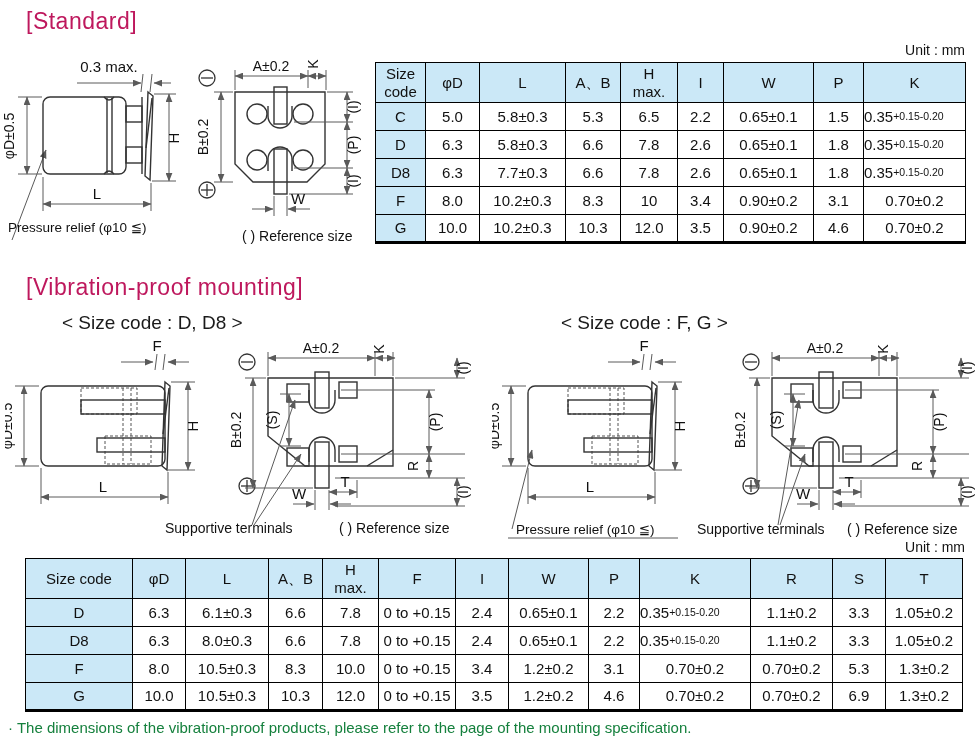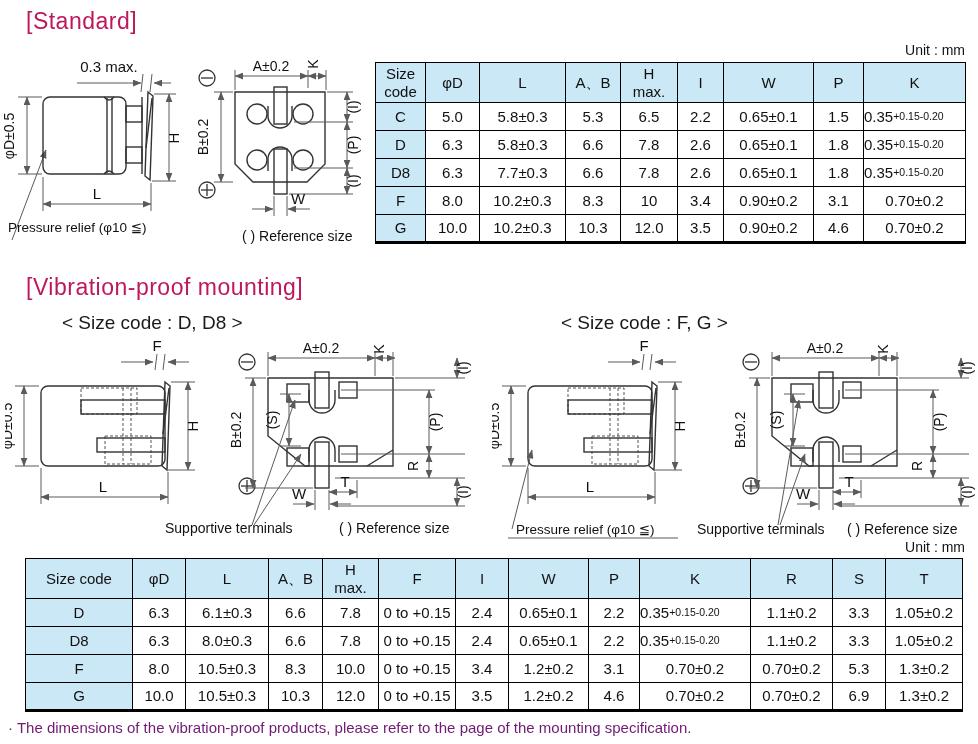--- a/index.html
+++ b/index.html
@@ -5,21 +5,21 @@
   html,body{margin:0;padding:0;}
   body{
     width:978px;height:744px;position:relative;background:#ffffff;
     font-family:"Liberation Sans","DejaVu Sans",sans-serif;color:#111;
     overflow:hidden;
   }
   .abs{position:absolute;}
   .h1{font-size:23px;color:#be185d;letter-spacing:0.5px;}
   .h2{font-size:19px;color:#1a1a1a;}
   .unit{font-size:14px;color:#111;}
-  .note{font-size:15px;color:#701a75;}
+  .note{font-size:15px;color:#15803d;}
   table.tbl{border-collapse:collapse;table-layout:fixed;
     border-top:1px solid #0f766e;border-bottom:3px solid #000;}
   .tbl th,.tbl td{border:1.5px solid #000;text-align:center;vertical-align:middle;
     font-size:15px;font-weight:normal;padding:0;line-height:1.15;white-space:nowrap;}
   .tbl th{background:#cbe8f7;white-space:pre-line;}
   .tbl td.sz{background:#cbe8f7;}
   .tbl thead tr{height:40px;}
   .tbl tbody tr{height:28px;}
   .tolwrap{display:flex;align-items:center;}
   .tol{display:flex;flex-direction:row;font-size:10.5px;line-height:1.15;text-align:left;}

